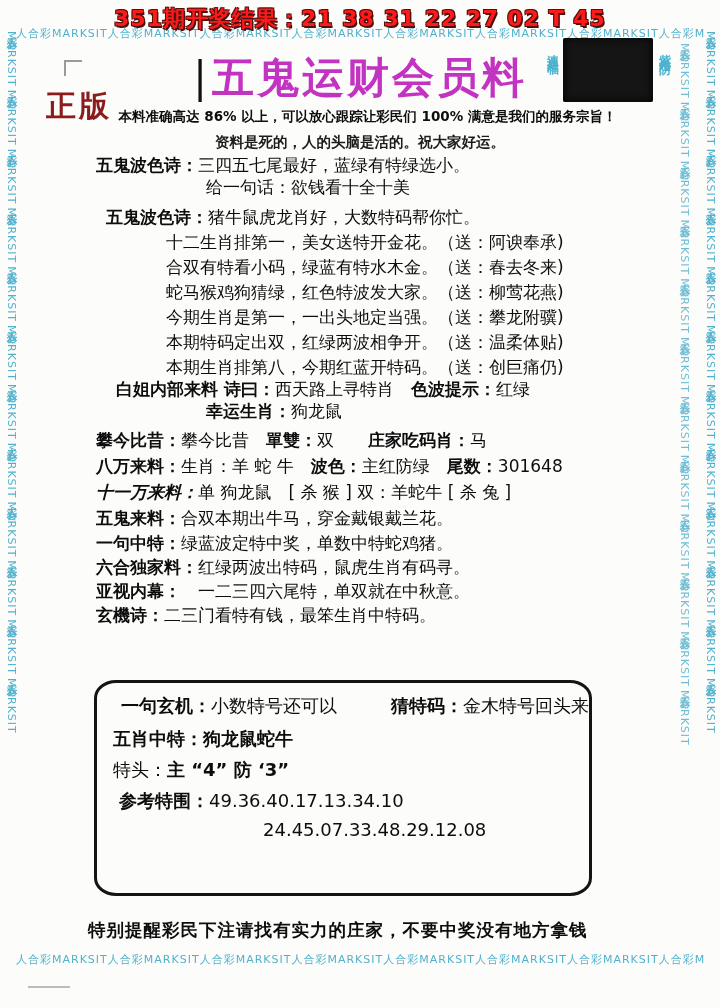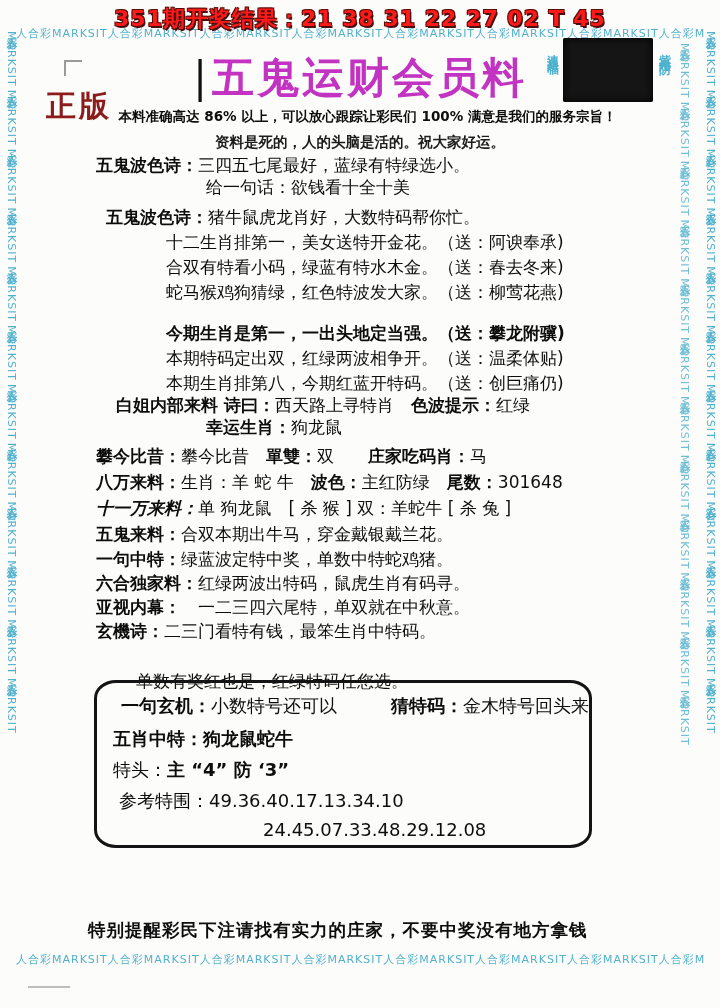--- a/index.html
+++ b/index.html
@@ -40,21 +40,21 @@
   #stamp-right{left:656px;}
   .subtitle{position:absolute;top:108px;left:70px;right:55px;text-align:center;
     font-size:13.5px;font-weight:bold;}
   .motto{position:absolute;top:133px;left:0;right:0;text-align:center;
     font-size:14.5px;font-weight:bold;color:#1d1d1d;}
   
   .content{position:absolute;top:154px;left:60px;right:52px;
     font-size:17px;line-height:22px;}
   .content .line{white-space:nowrap;}
   
-  .predict-box{position:absolute;left:94px;top:680px;width:498px;height:168px;
+  .predict-box{position:absolute;left:94px;top:680px;width:498px;height:216px;
     border:3px solid #141414;border-radius:22px/18px;padding:8px 16px 0 16px;
     box-sizing:border-box;background:transparent;font-size:18px;line-height:29px;}
   .predict-box .line{white-space:nowrap;}
   
   .reminder{position:absolute;top:918px;left:88px;right:40px;
     font-size:17.5px;font-weight:bold;letter-spacing:1px;}
   .bottom-dash{position:absolute;left:28px;top:986px;width:42px;height:2px;background:#bdbdbd;}
 </style>
 </head>
 <body>
@@ -79,40 +79,39 @@
   <div class="subtitle">本料准确高达 86% 以上，可以放心跟踪让彩民们 100% 满意是我们的服务宗旨！</div>
   <div class="motto">资料是死的，人的头脑是活的。祝大家好运。</div>
 
   <div class="content">
       <div class="line" style="padding-left: 36px;"><span style="font-weight: bold;">五鬼波色诗：</span><span>三四五七尾最好，蓝绿有特绿选小。</span></div>
       <div class="line" style="padding-left: 146px;"><span>给一句话：欲钱看十全十美</span></div>
       <div class="line" style="padding-left: 46px; margin-top: 8px;"><span style="font-weight: bold;">五鬼波色诗：</span><span>猪牛鼠虎龙肖好，大数特码帮你忙。</span></div>
       <div class="line" style="padding-left: 106px; margin-top: 3px;"><span>十二生肖排第一，美女送特开金花。（送：阿谀奉承)</span></div>
       <div class="line" style="padding-left: 106px; margin-top: 3px;"><span>合双有特看小码，绿蓝有特水木金。（送：春去冬来)</span></div>
       <div class="line" style="padding-left: 106px; margin-top: 3px;"><span>蛇马猴鸡狗猜绿，红色特波发大家。（送：柳莺花燕)</span></div>
-      <div class="line" style="padding-left: 106px; margin-top: 19px; font-weight: bold;"><span>今期生肖是第一，一出头地定当强。（送：攀龙附骥)</span></div>
+      <div class="line" style="padding-left: 106px; margin-top: 3px;"><span>今期生肖是第一，一出头地定当强。（送：攀龙附骥)</span></div>
       <div class="line" style="padding-left: 106px; margin-top: 3px;"><span>本期特码定出双，红绿两波相争开。（送：温柔体贴)</span></div>
       <div class="line" style="padding-left: 106px; margin-top: 3px;"><span>本期生肖排第八，今期红蓝开特码。（送：创巨痛仍)</span></div>
       <div class="line" style="padding-left: 56px;"><span style="font-weight: bold;">白姐内部来料 </span><span style="font-weight: bold;">诗曰：</span><span>西天路上寻特肖　</span><span style="font-weight: bold;">色波提示：</span><span>红绿</span></div>
       <div class="line" style="padding-left: 146px;"><span style="font-weight: bold;">幸运生肖：</span><span>狗龙鼠</span></div>
       <div class="line" style="padding-left: 36px; margin-top: 7px;"><span style="font-weight: bold;">攀今比昔：</span><span>攀今比昔　</span><span style="font-weight: bold;">單雙：</span><span>双　　</span><span style="font-weight: bold;">庄家吃码肖：</span><span>马</span></div>
       <div class="line" style="padding-left: 36px; margin-top: 4px;"><span style="font-weight: bold;">八万来料：</span><span>生肖：羊 蛇 牛　</span><span style="font-weight: bold;">波色：</span><span>主红防绿　</span><span style="font-weight: bold; text-align: center;">尾数：</span><span>301648</span></div>
       <div class="line" style="padding-left: 36px; margin-top: 4px;"><span style="font-weight: bold; font-style: italic;">十一万来料：</span><span>单 狗龙鼠　[ 杀 猴 ] 双：羊蛇牛 [ 杀 兔 ]</span></div>
       <div class="line" style="padding-left: 36px; margin-top: 4px;"><span style="font-weight: bold;">五鬼来料：</span><span>合双本期出牛马，穿金戴银戴兰花。</span></div>
       <div class="line" style="padding-left: 36px; margin-top: 3px;"><span style="font-weight: bold;">一句中特：</span><span>绿蓝波定特中奖，单数中特蛇鸡猪。</span></div>
       <div class="line" style="padding-left: 36px; margin-top: 2px;"><span style="font-weight: bold;">六合独家料：</span><span>红绿两波出特码，鼠虎生肖有码寻。</span></div>
       <div class="line" style="padding-left: 36px; margin-top: 2px;"><span style="font-weight: bold;">亚视内幕：</span><span>　一二三四六尾特，单双就在中秋意。</span></div>
       <div class="line" style="padding-left: 36px; margin-top: 2px;"><span style="font-weight: bold;">玄機诗：</span><span>二三门看特有钱，最笨生肖中特码。</span></div>
-      <div class="line" style="padding-left: 76px; margin-top: 28px;"><span>单数有奖红也是，红绿特码任您选。</span></div>
     </div>
 
   <div class="predict-box">
       <div class="line" style="padding-left: 8px;"><span style="font-weight: bold;">一句玄机：</span><span>小数特号还可以　　　</span><span style="font-weight: bold;">猜特码：</span><span>金木特号回头来</span></div>
       <div class="line" style="margin-top: 4px;"><span style="font-weight: bold;">五肖中特：</span><span style="font-weight: bold;">狗龙鼠蛇牛</span></div>
       <div class="line" style="margin-top: 2px;"><span style="font-weight: normal;">特头：</span><span style="font-weight: bold;">主 “4” 防 ‘3”</span></div>
-      <div class="line" style="padding-left: 6px; margin-top: 2px;"><span style="font-weight: normal;">参考特围：</span><span>49.36.40.17.13.34.10</span></div>
+      <div class="line" style="padding-left: 6px; margin-top: 2px;"><span style="font-weight: bold;">参考特围：</span><span>49.36.40.17.13.34.10</span></div>
       <div class="line" style="padding-left: 150px;"><span>24.45.07.33.48.29.12.08</span></div>
     </div>
 
   <div class="reminder">特别提醒彩民下注请找有实力的庄家，不要中奖没有地方拿钱</div>
   <div class="bottom-dash"></div>
 
 </div>
 
 </body></html>

